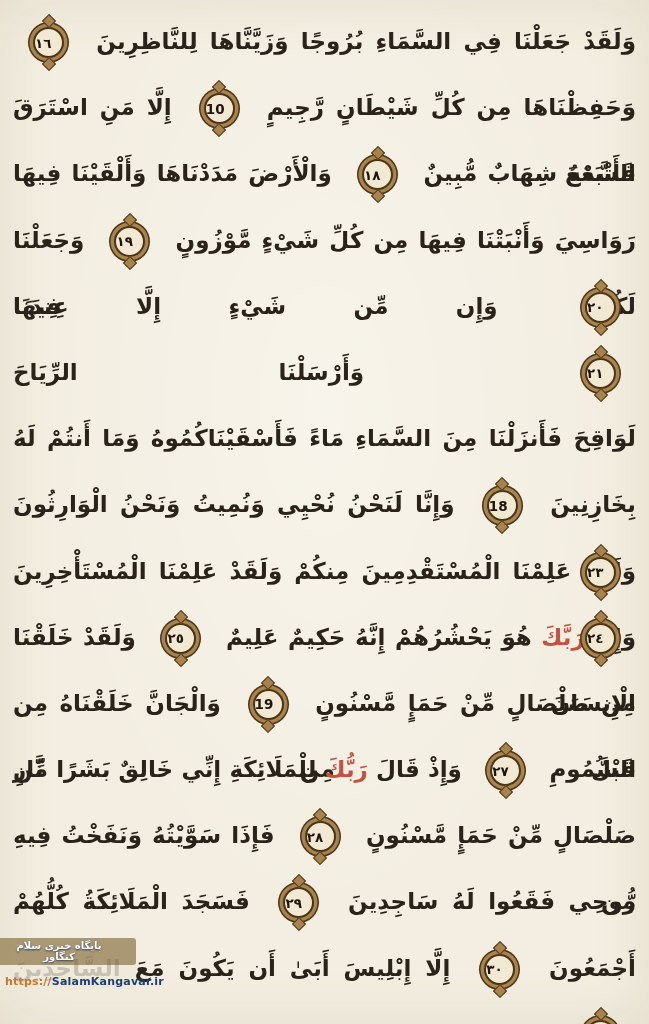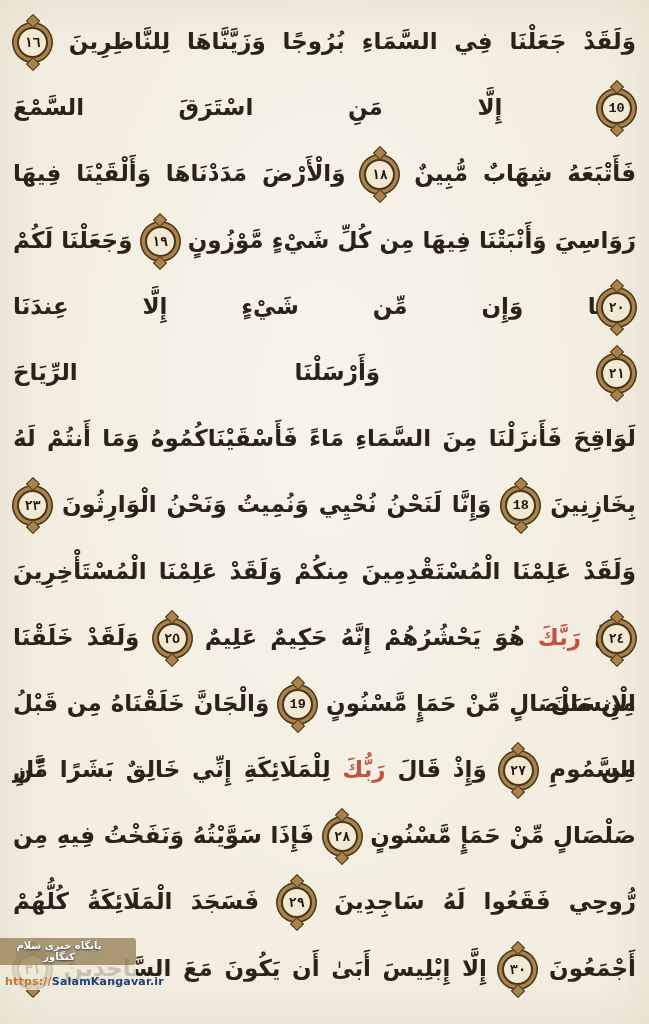--- a/index.html
+++ b/index.html
@@ -42,32 +42,31 @@
     overflow: visible;
     color: var(--ink);
     font-size: 23px;
     font-weight: bold;
   }
   .seg { color: var(--ink); }
   .seg.red { color: var(--highlight-red); }
   .vm {
     display: inline-flex;
     align-items: center;
-    justify-content: center;
+    justify-content: flex-end;
     width: 31px;
     height: 31px;
     border-radius: 50%;
     background: var(--medallion-center);
     border: 2px solid var(--medallion-outline);
     box-shadow: 0 0 0 3.5px var(--medallion-gold), 0 0 0 5px var(--medallion-outline);
     vertical-align: middle;
     position: relative;
-    margin: 0 4px;
+    margin: 0 20px;
     line-height: normal;
-    font-family: Liberation Mono, monospace;
   }
   .vm::before, .vm::after {
     content: "";
     position: absolute;
     left: 50%;
     width: 8px;
     height: 8px;
     background: var(--medallion-gold);
     border: 1.5px solid var(--medallion-outline);
     transform: translateX(-50%) rotate(45deg);
@@ -112,21 +111,21 @@
   .wm-url .domain { color: #1d3f77; }
 </style>
 </head>
 <body>
 
 <div class="page">
   <div class="text-block">
       <div class="line"><span class="seg">وَلَقَدْ جَعَلْنَا فِي السَّمَاءِ بُرُوجًا وَزَيَّنَّاهَا لِلنَّاظِرِينَ</span> <span class="vm">
           <span class="vm-num">١٦</span>
         </span> </div>
-      <div class="line"> <span class="vm">
+      <div class="line"><span class="seg">وَحَفِظْنَاهَا مِن كُلِّ شَيْطَانٍ رَّجِيمٍ</span> <span class="vm">
           <span class="vm-num">10</span>
         </span> <span class="seg">إِلَّا مَنِ اسْتَرَقَ السَّمْعَ</span> </div>
       <div class="line"><span class="seg">فَأَتْبَعَهُ شِهَابٌ مُّبِينٌ</span> <span class="vm">
           <span class="vm-num">١٨</span>
         </span> <span class="seg">وَالْأَرْضَ مَدَدْنَاهَا وَأَلْقَيْنَا فِيهَا</span> </div>
       <div class="line"><span class="seg">رَوَاسِيَ وَأَنْبَتْنَا فِيهَا مِن كُلِّ شَيْءٍ مَّوْزُونٍ</span> <span class="vm">
           <span class="vm-num">١٩</span>
         </span> <span class="seg">وَجَعَلْنَا لَكُمْ فِيهَا</span> </div>
       <div class="line"> <span class="vm">
           <span class="vm-num">٢٠</span>

